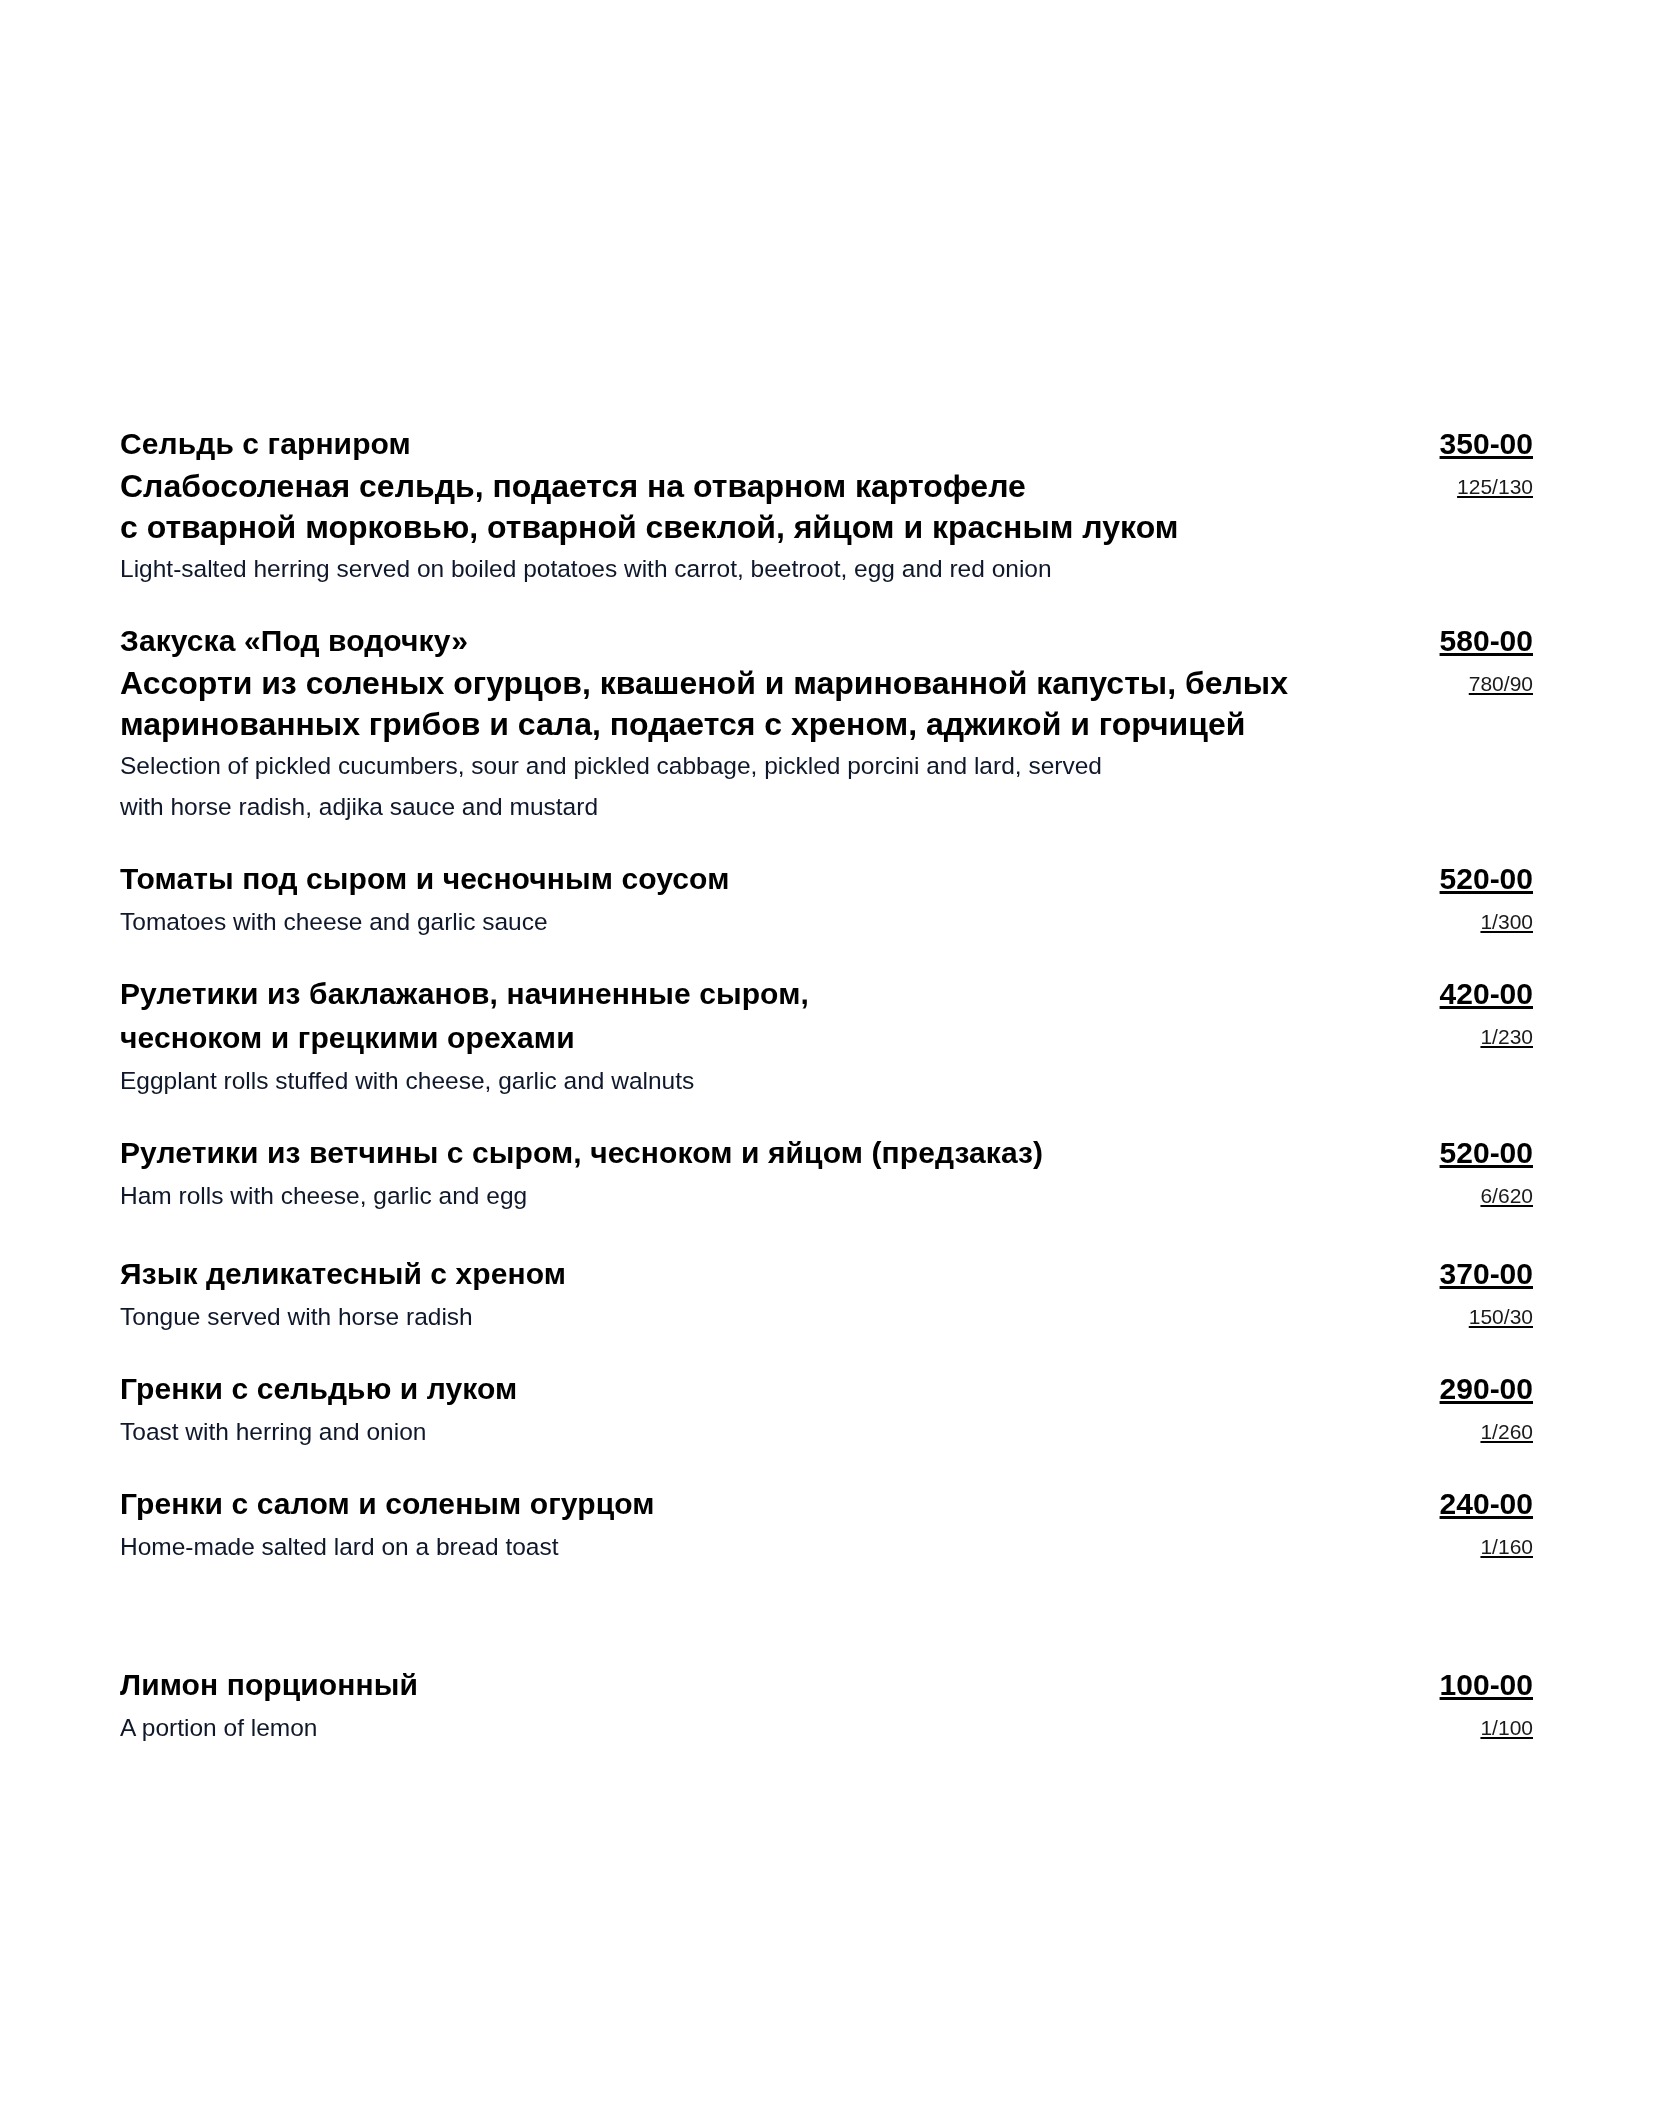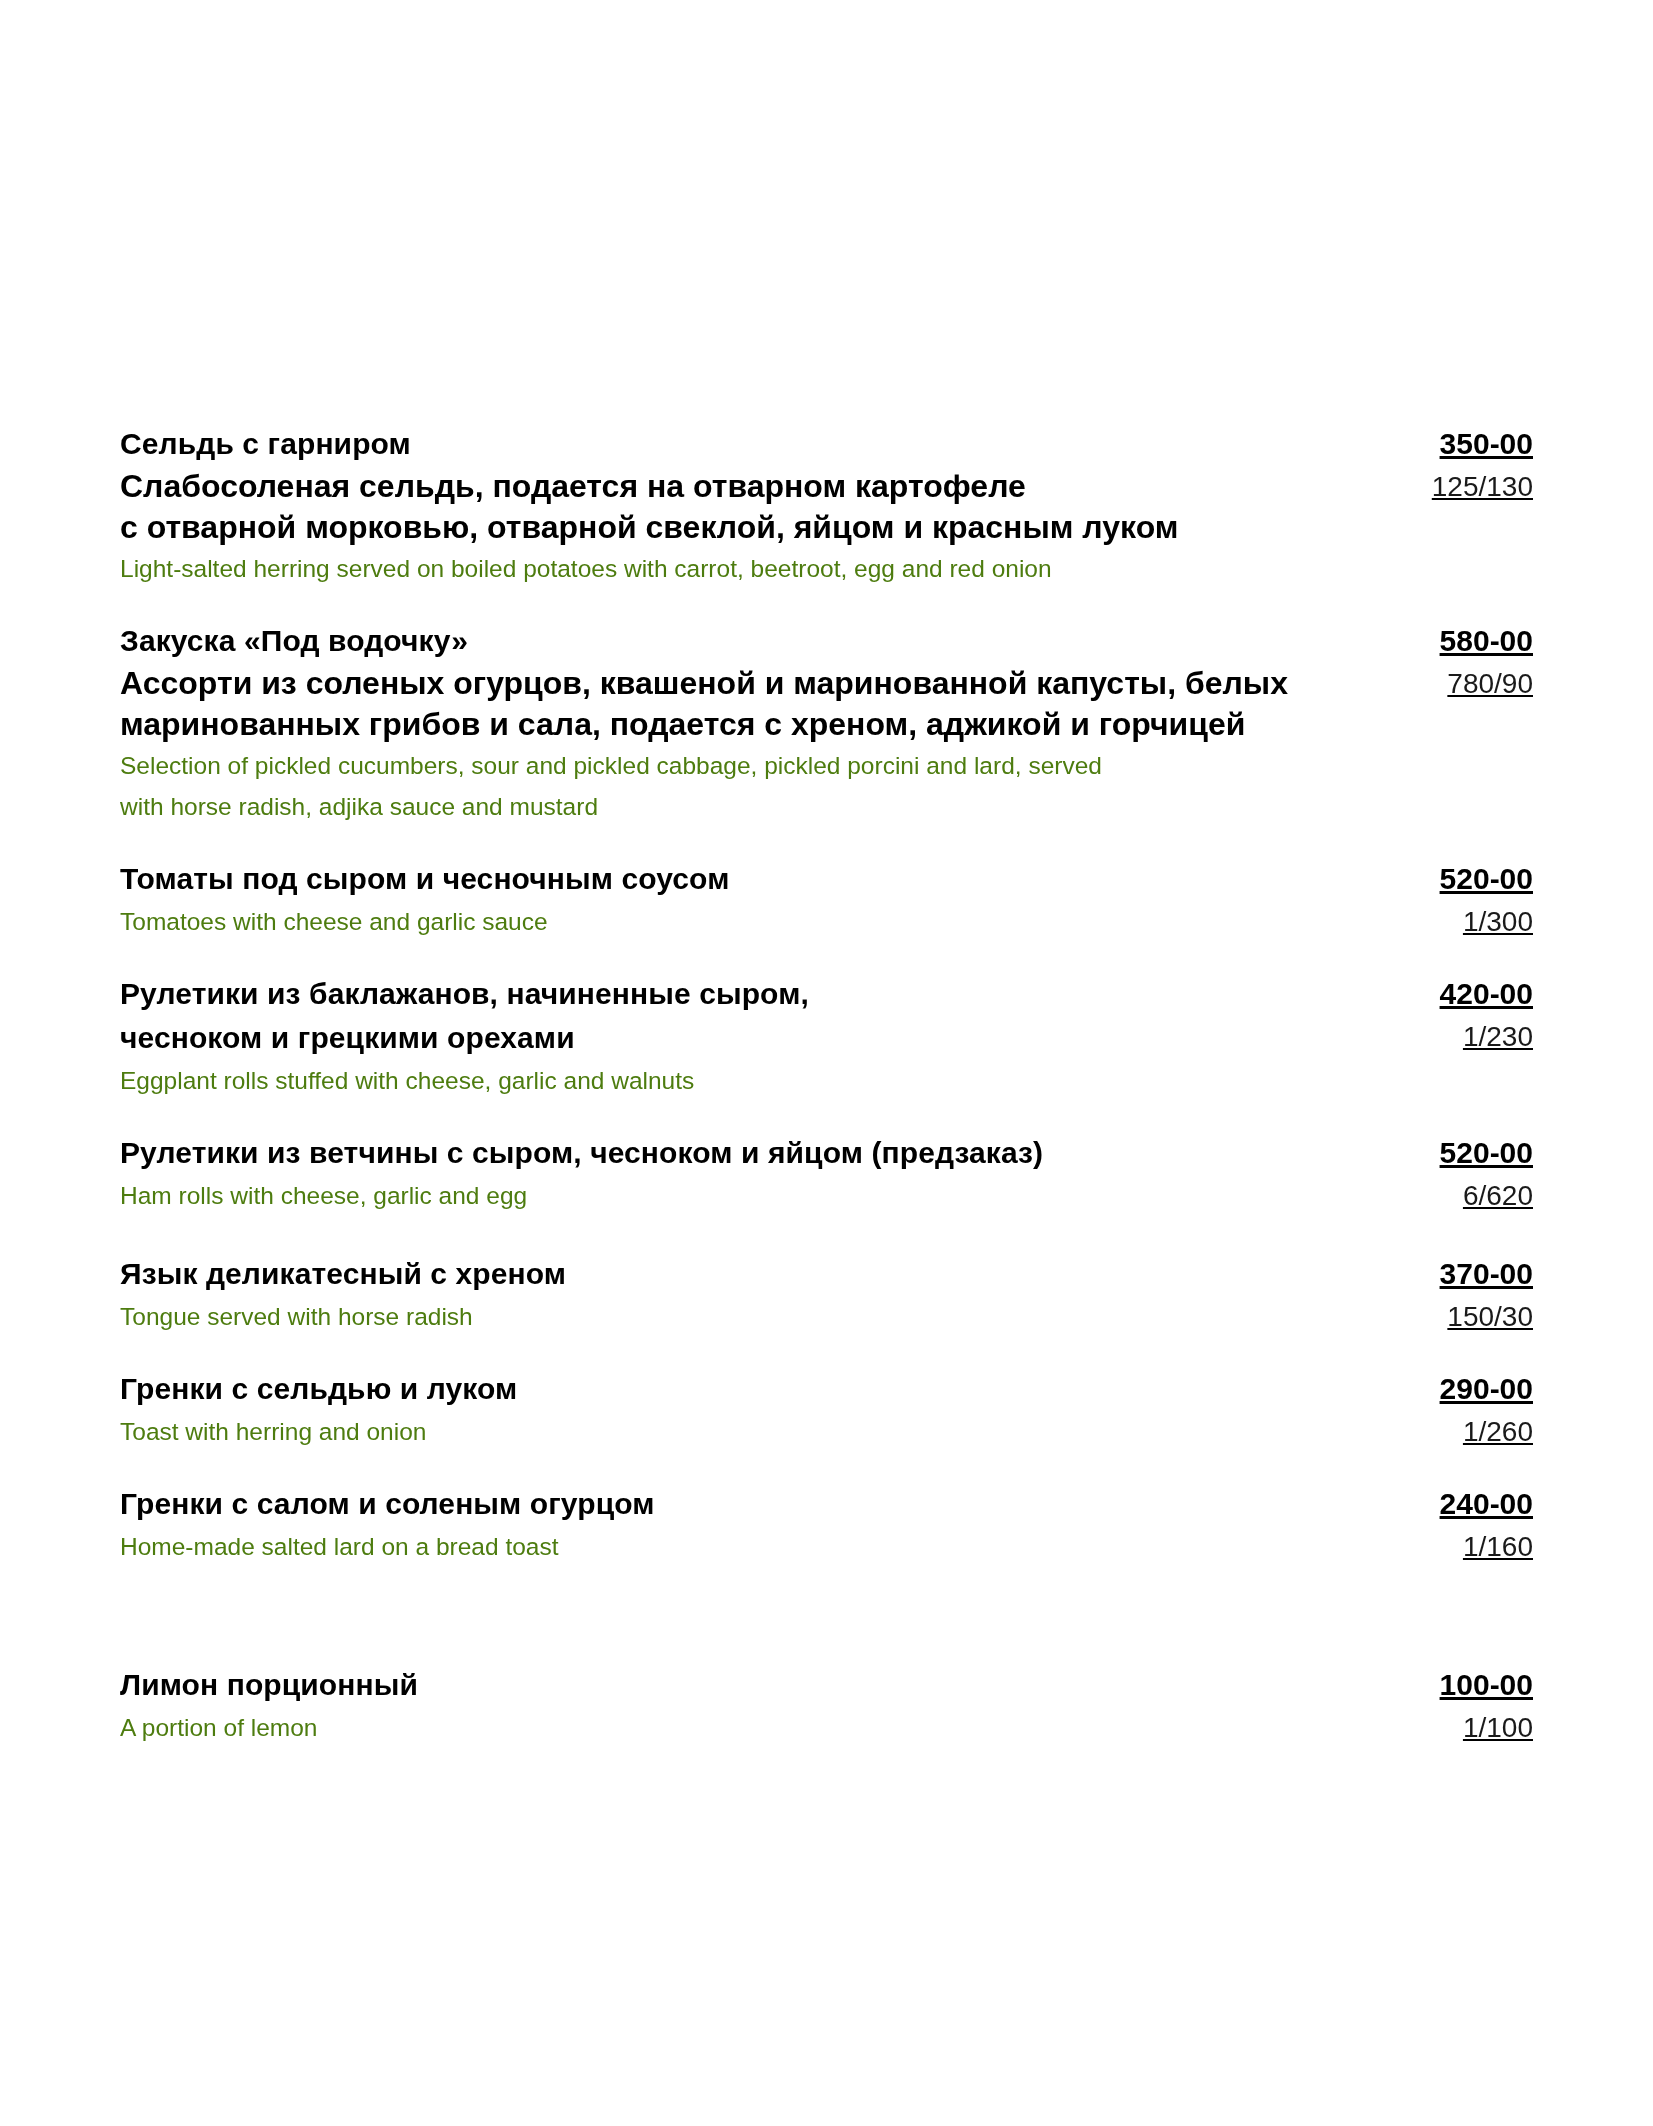--- a/index.html
+++ b/index.html
@@ -57,32 +57,32 @@
     font-size: 32px;
     font-weight: bold;
     line-height: 41px;
     color: #000000;
     white-space: nowrap;
   }
   .dish-english {
     font-size: 24.5px;
     font-weight: normal;
     line-height: 41px;
-    color: #4d7c0f;
+    color: #0f172a;
     white-space: nowrap;
   }
   .price {
     font-size: 30px;
     font-weight: bold;
     line-height: 44px;
     color: #000000;
     white-space: nowrap;
   }
   .weight {
-    font-size: 28px;
+    font-size: 21px;
     font-weight: normal;
     line-height: 41px;
     color: #1a1a1a;
     white-space: nowrap;
   }
   
   .gap-sm { height: 26px; }
   .gap-md { height: 30px; }
   .gap-lg { height: 36px; }
   .gap-xl { height: 96px; }

